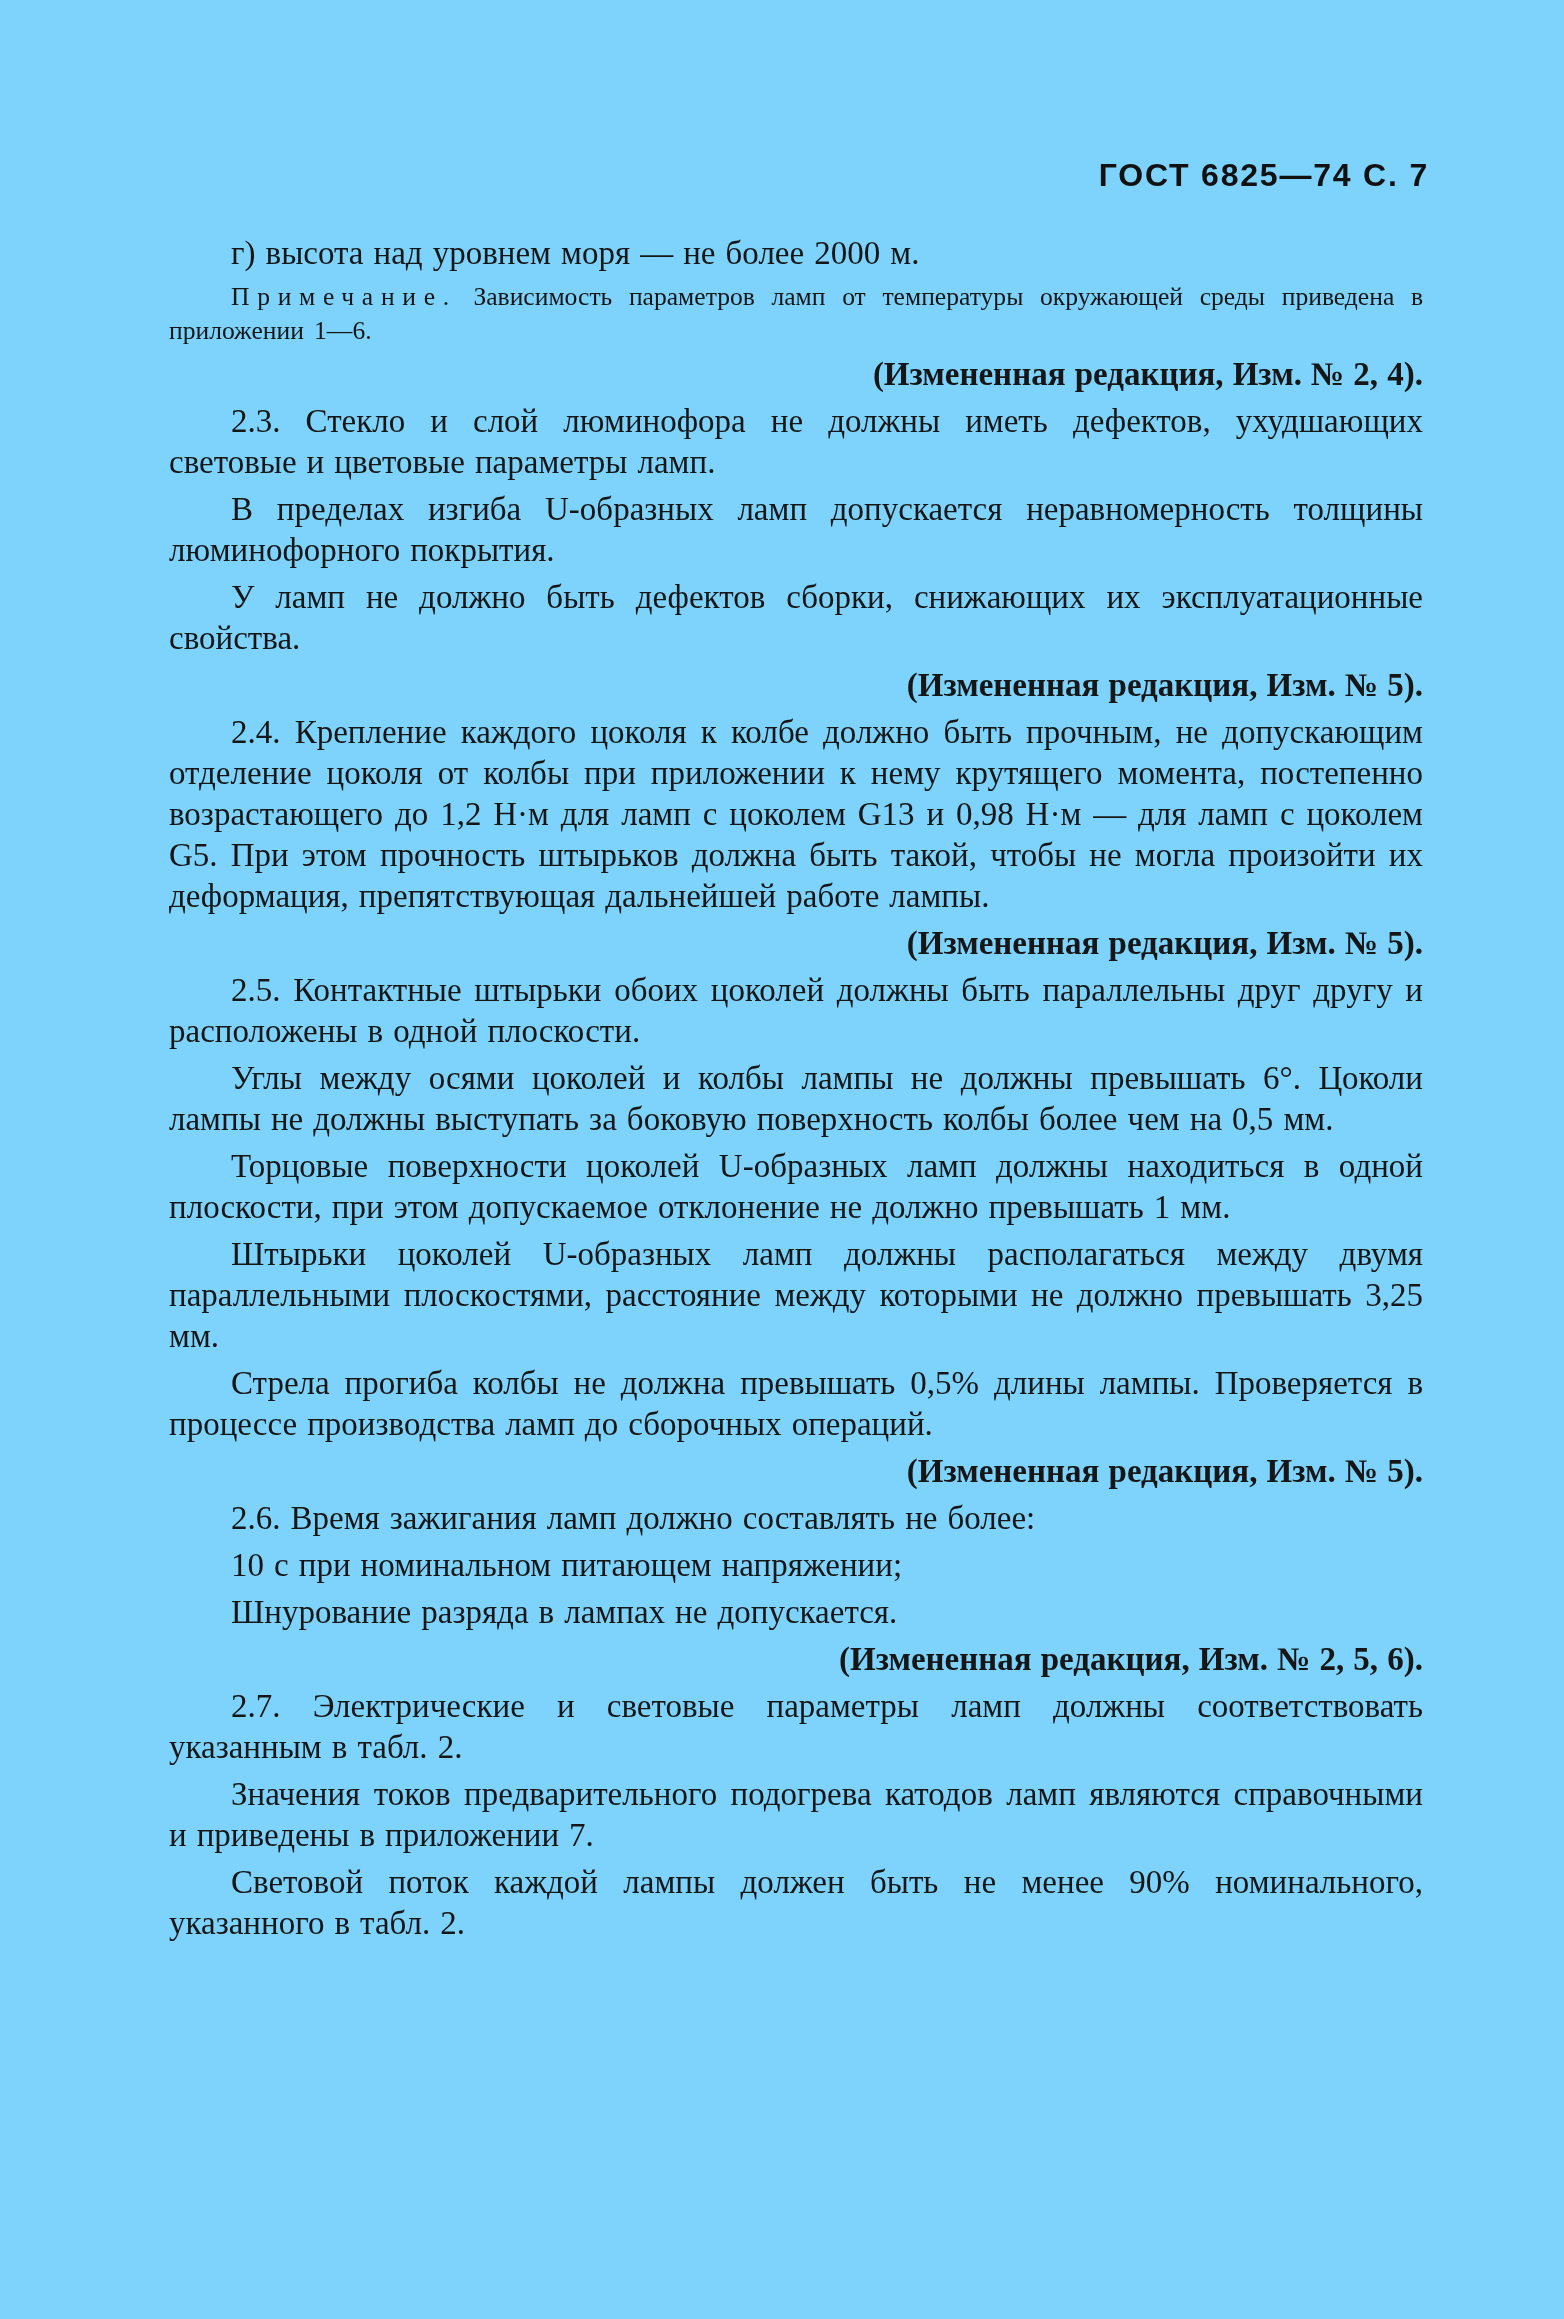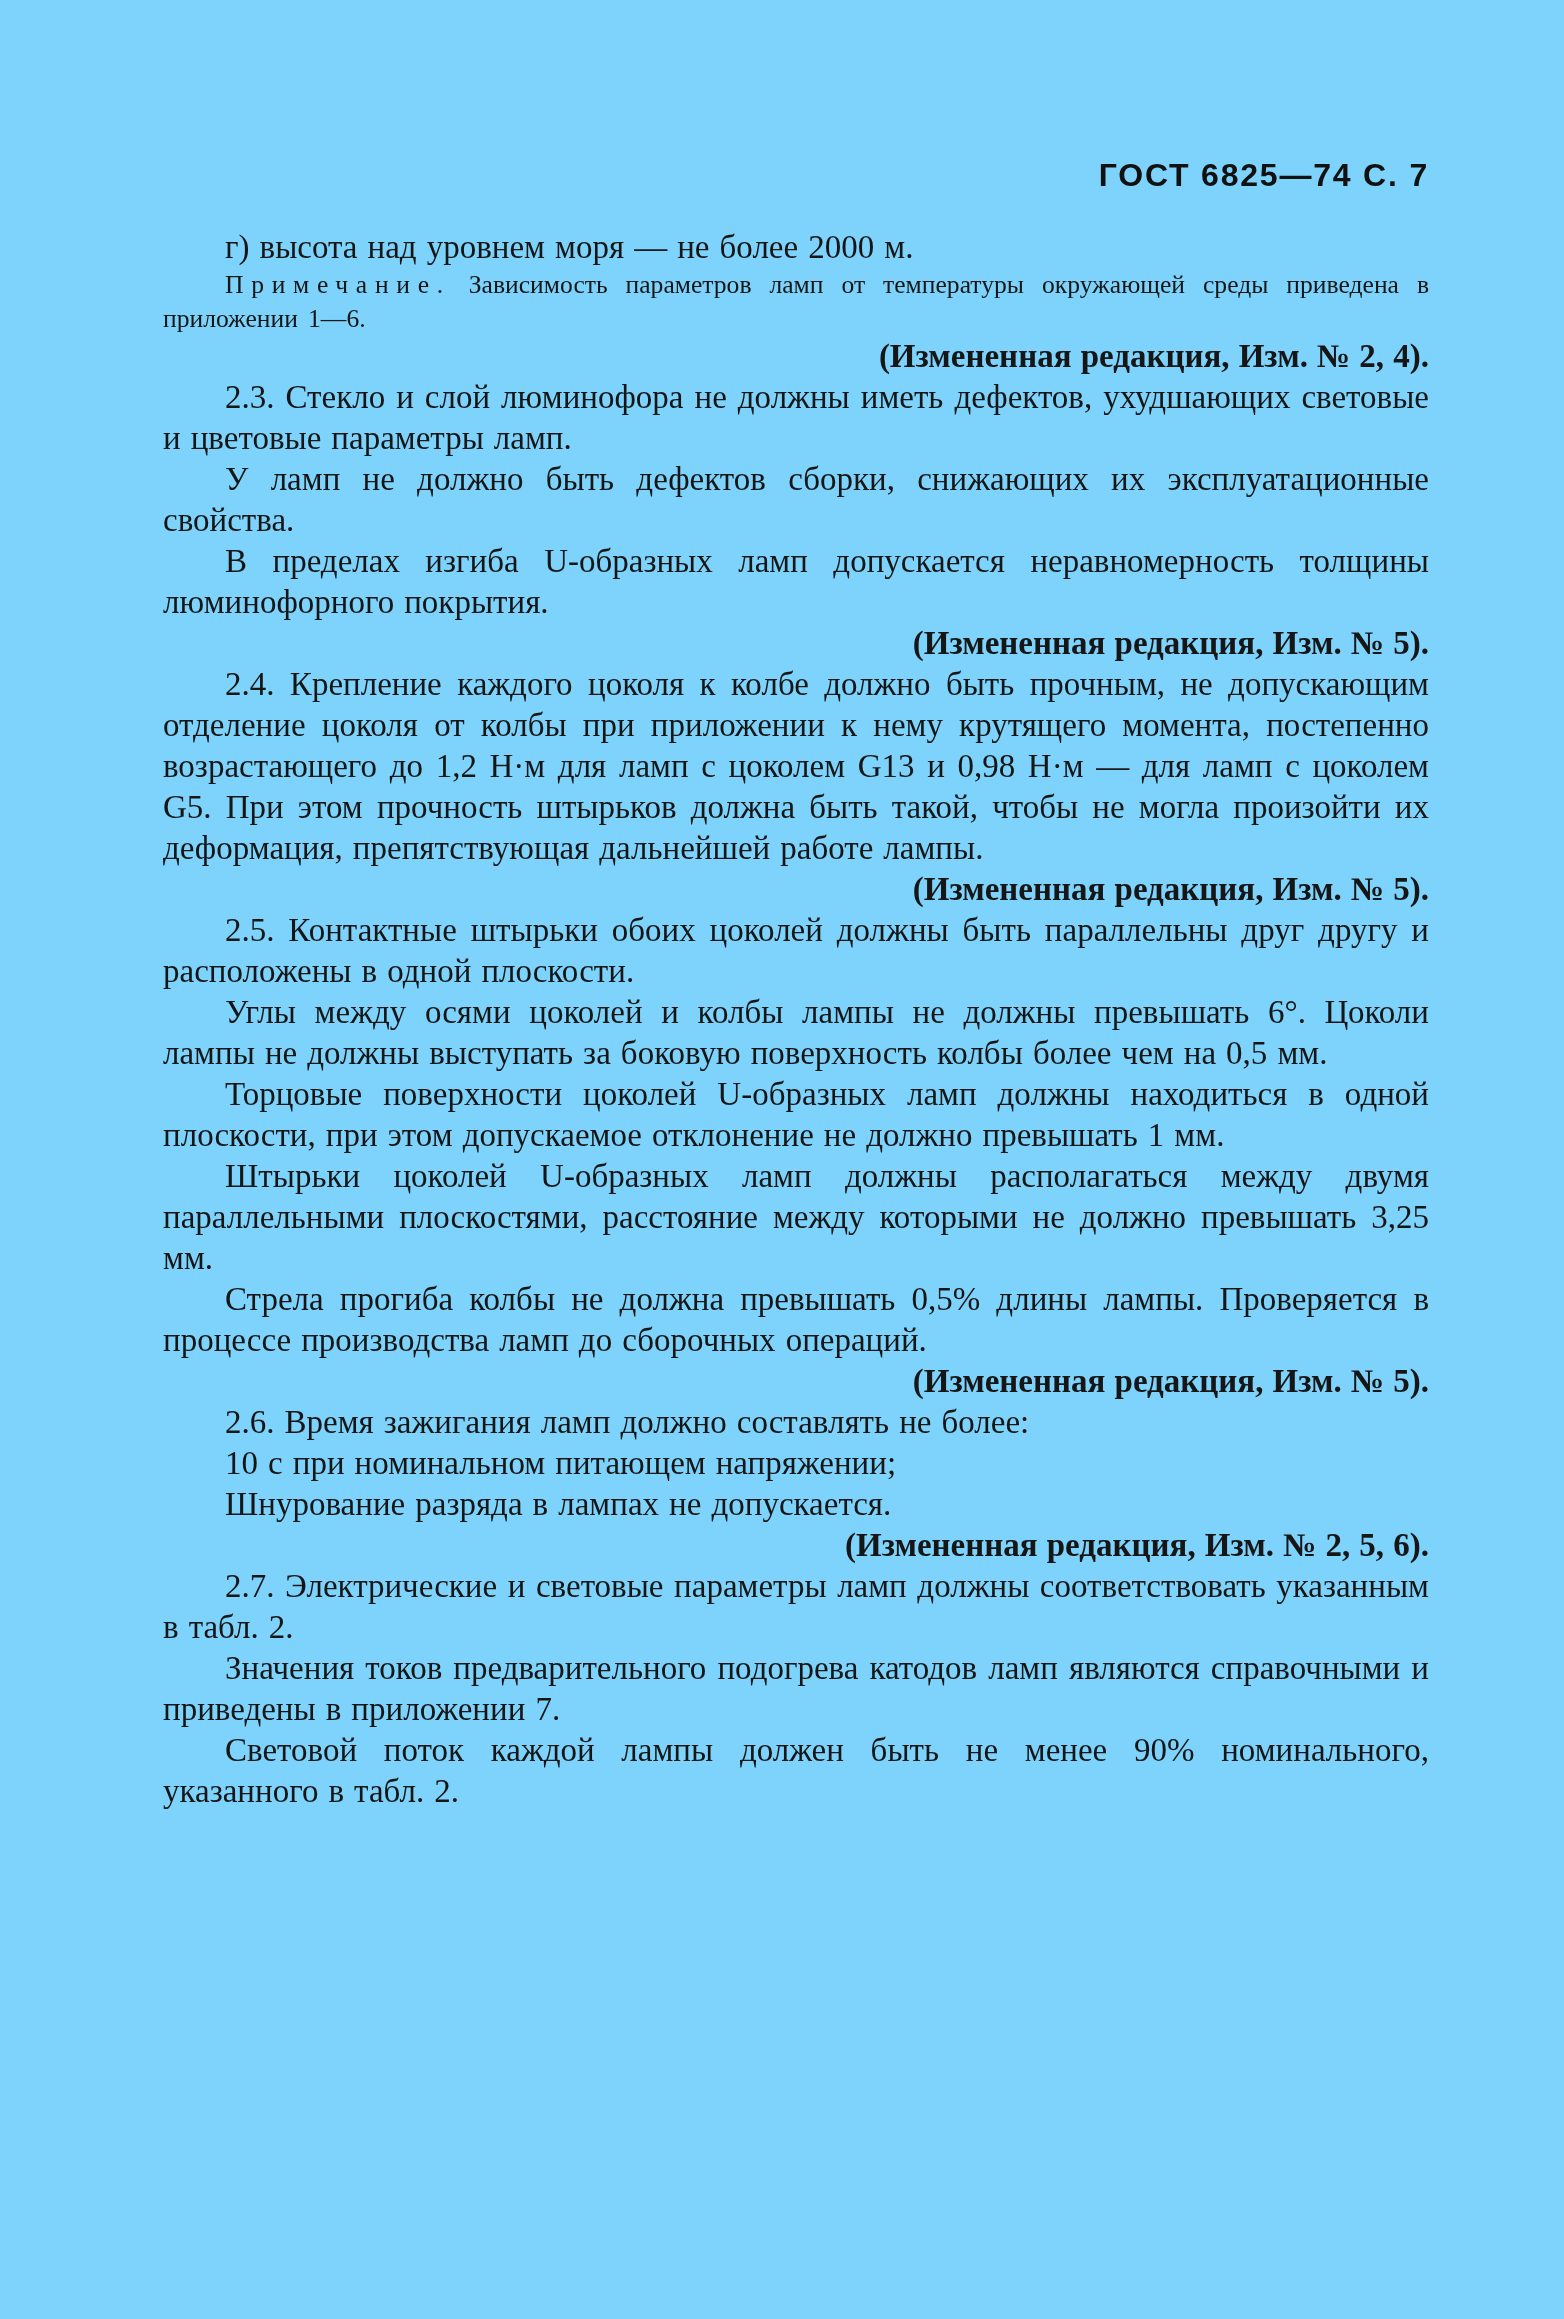--- a/index.html
+++ b/index.html
@@ -33,21 +33,21 @@
     top: 227px;
     left: 163px;
     width: 1266px;
     font-family: "Liberation Serif", "DejaVu Serif", serif;
     font-size: 33px;
     line-height: 41px;
     text-align: justify;
     color: #161616;
   }
   .para {
-    margin: 0;
+    margin: 6px;
     text-indent: 62px;
     word-spacing: 1.8px;
   }
   .para.bold {
     font-weight: 700;
     text-align: right;
     word-spacing: 0.9px;
   }
   .para.note {
     font-size: 25.6px;
@@ -61,22 +61,22 @@
 </head>
 <body>
 
 <div class="page">
   <div class="doc-header">ГОСТ 6825—74 С. 7</div>
   <div class="doc-body">
       <p class="para body">г)  высота над уровнем моря — не более 2000 м.</p>
       <p class="para note"><span class="note-lead">Примечание.</span> Зависимость параметров ламп от температуры окружающей среды приведена в приложении 1—6.</p>
       <p class="para bold">(Измененная редакция, Изм. № 2, 4).</p>
       <p class="para body">2.3. Стекло и слой люминофора не должны иметь дефектов, ухудшающих световые и цветовые параметры ламп.</p>
+      <p class="para body">В пределах изгиба U-образных ламп допускается неравномерность толщины люминофорного покрытия.</p>
       <p class="para body">У ламп не должно быть дефектов сборки, снижающих их эксплуатационные свойства.</p>
-      <p class="para body">В пределах изгиба U-образных ламп допускается неравномерность толщины люминофорного покрытия.</p>
       <p class="para bold">(Измененная редакция, Изм. № 5).</p>
       <p class="para body">2.4. Крепление каждого цоколя к колбе должно быть прочным, не допускающим отделение цоколя от колбы при приложении к нему крутящего момента, постепенно возрастающего до 1,2 Н·м для ламп с цоколем G13 и 0,98 Н·м — для ламп с цоколем G5. При этом прочность штырьков должна быть такой, чтобы не могла произойти их деформация, препятствующая дальнейшей работе лампы.</p>
       <p class="para bold">(Измененная редакция, Изм. № 5).</p>
       <p class="para body">2.5. Контактные штырьки обоих цоколей должны быть параллельны друг другу и расположены в одной плоскости.</p>
       <p class="para body">Углы между осями цоколей и колбы лампы не должны превышать 6°. Цоколи лампы не должны выступать за боковую поверхность колбы более чем на 0,5 мм.</p>
       <p class="para body">Торцовые поверхности цоколей U-образных ламп должны находиться в одной плоскости, при этом допускаемое отклонение не должно превышать 1 мм.</p>
       <p class="para body">Штырьки цоколей U-образных ламп должны располагаться между двумя параллельными плоскостями, расстояние между которыми не должно превышать 3,25 мм.</p>
       <p class="para body">Стрела прогиба колбы не должна превышать 0,5% длины лампы. Проверяется в процессе производства ламп до сборочных операций.</p>
       <p class="para bold">(Измененная редакция, Изм. № 5).</p>
       <p class="para body">2.6. Время зажигания ламп должно составлять не более:</p>

